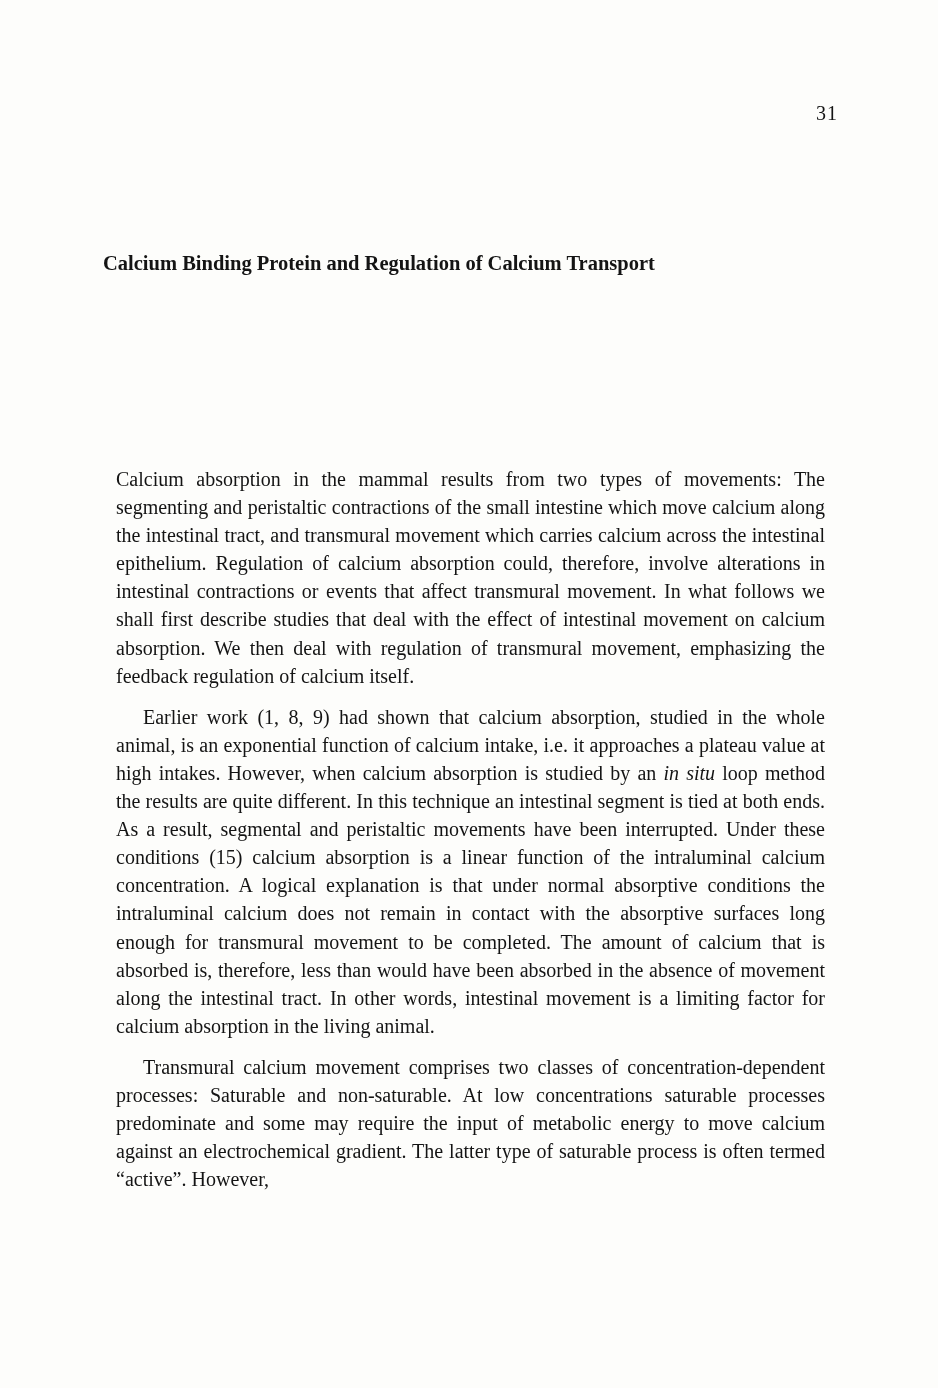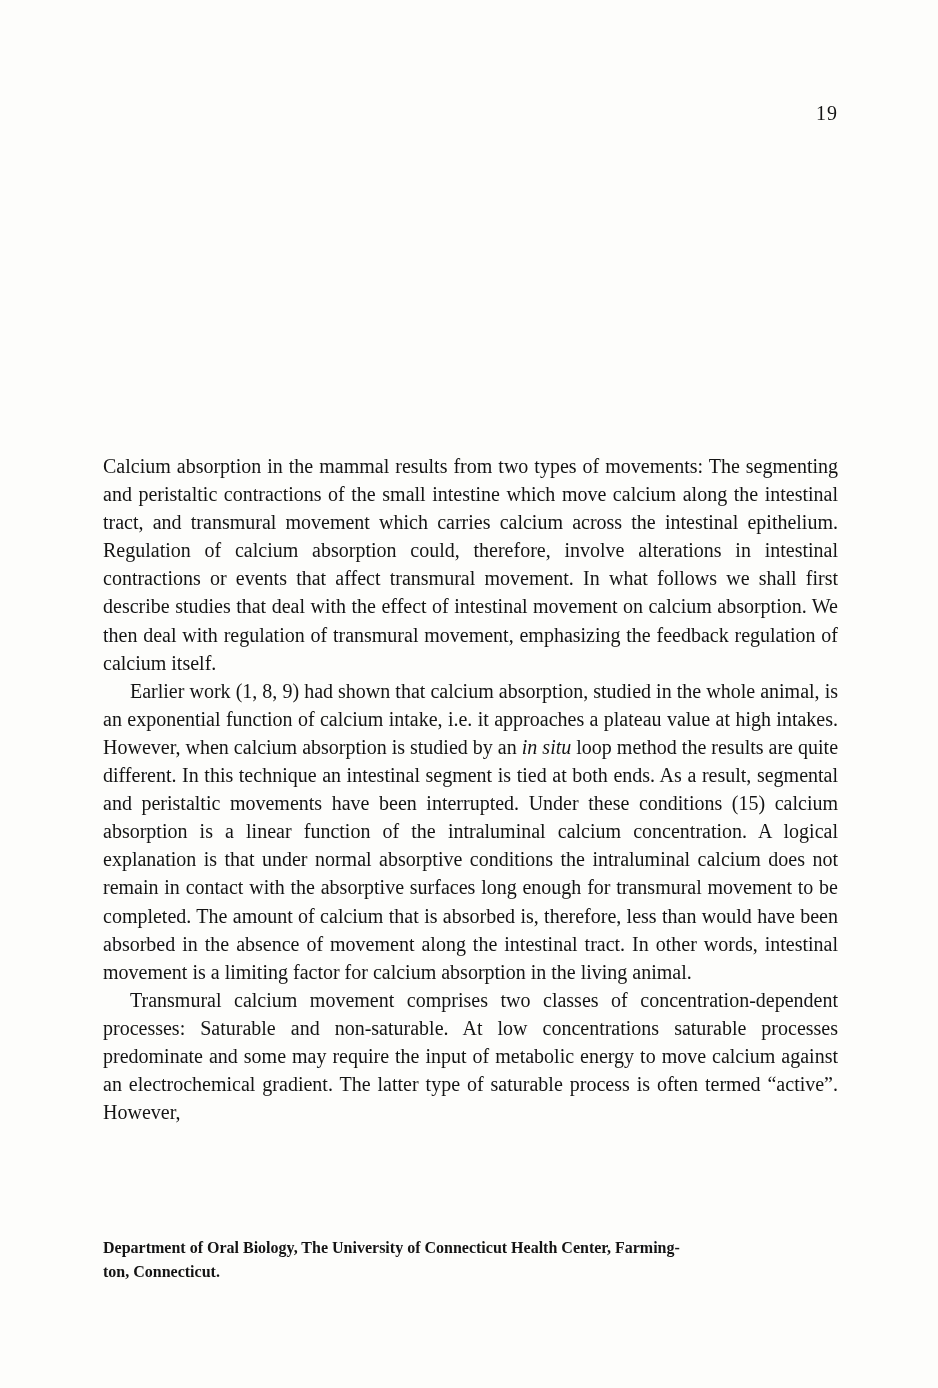--- a/index.html
+++ b/index.html
@@ -42,49 +42,46 @@
   .body-text {
     position: absolute;
     top: 452px;
     left: 103px;
     width: 735px;
     font-size: 20px;
     line-height: 28.1px;
     text-align: justify;
   }
   .body-text p {
-    margin: 0;
+    margin: 13px;
     text-indent: 27px;
   }
   .body-text p.noindent { text-indent: 0; }
   .body-text em { }
   .footnote {
     position: absolute;
     top: 1236px;
     left: 103px;
     width: 735px;
     font-size: 16px;
     font-weight: bold;
     line-height: 24px;
     text-align: justify;
   }
 </style>
 </head>
 <body>
 
 <div class="page">
 
-  <div class="page-number">19</div>
+  <div class="page-number">31</div>
 
+  <h1 class="article-title">Calcium Binding Protein and Regulation of Calcium Transport</h1>
 
 
   <div class="body-text">
     <p class="noindent">Calcium absorption in the mammal results from two types of movements: The segmenting and peristaltic contractions of the small intestine which move calcium along the intestinal tract, and transmural movement which carries calcium across the intestinal epithelium. Regulation of calcium absorption could, therefore, involve alterations in intestinal contractions or events that affect transmural movement. In what follows we shall first describe studies that deal with the effect of intestinal movement on calcium absorption. We then deal with regulation of transmural movement, emphasizing the feedback regulation of calcium itself.</p>
     <p><span>Earlier work (1, 8, 9) had shown that calcium absorption, studied in the whole animal, is an exponential function of calcium intake, i.e. it approaches a plateau value at high intakes. However, when calcium absorption is studied by an </span><em>in situ</em><span> loop method the results are quite different. In this technique an intestinal segment is tied at both ends. As a result, segmental and peristaltic movements have been interrupted. Under these conditions (15) calcium absorption is a linear function of the intraluminal calcium concentration. A logical explanation is that under normal absorptive conditions the intraluminal calcium does not remain in contact with the absorptive surfaces long enough for transmural movement to be completed. The amount of calcium that is absorbed is, therefore, less than would have been absorbed in the absence of movement along the intestinal tract. In other words, intestinal movement is a limiting factor for calcium absorption in the living animal.</span></p>
     <p>Transmural calcium movement comprises two classes of concentration-dependent processes: Saturable and non-saturable. At low concentrations saturable processes predominate and some may require the input of metabolic energy to move calcium against an electrochemical gradient. The latter type of saturable process is often termed  “active”.  However,</p>
   </div>
 
-  <div class="footnote">
-    <span>Department of Oral Biology, The University of Connecticut Health Center, Farming-</span><br>
-    <span>ton, Connecticut.</span>
-  </div>
 
 </div>
 
 </body></html>

